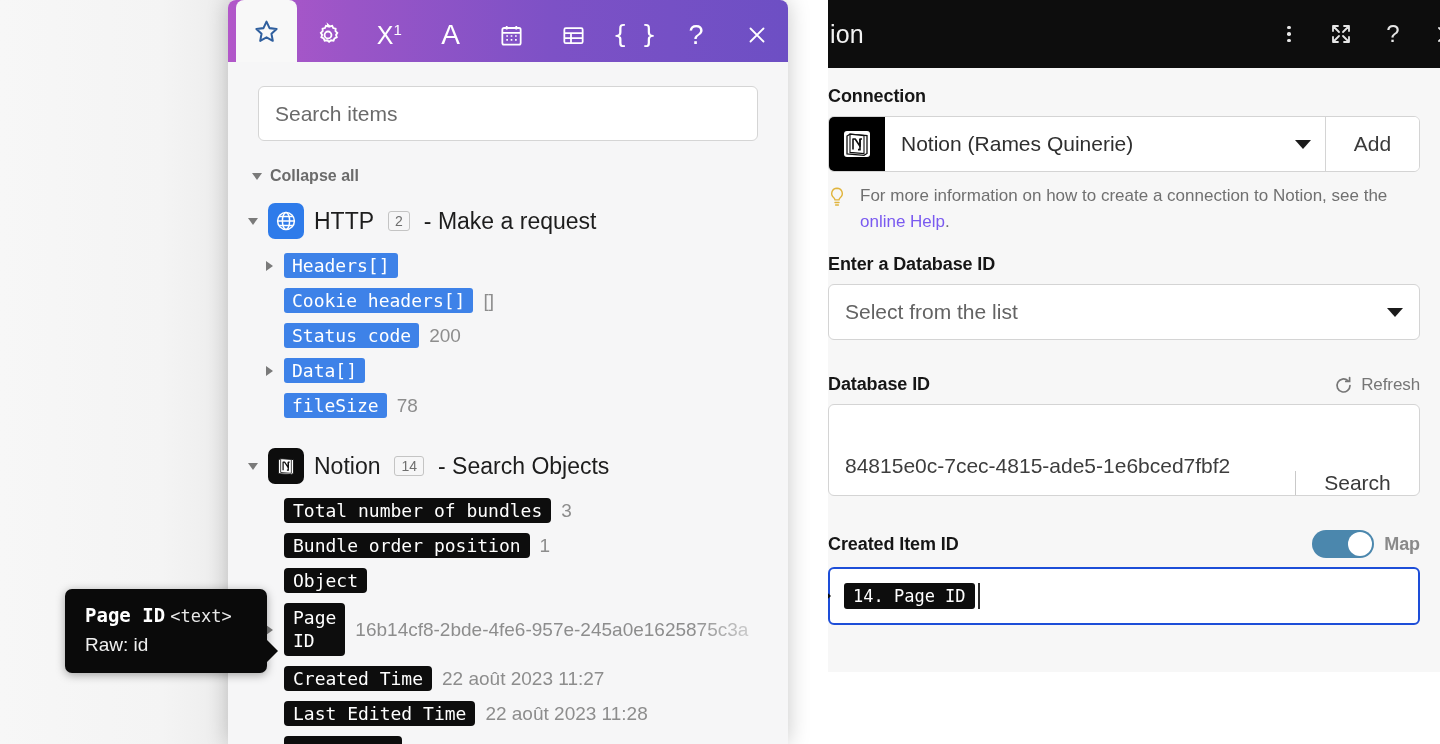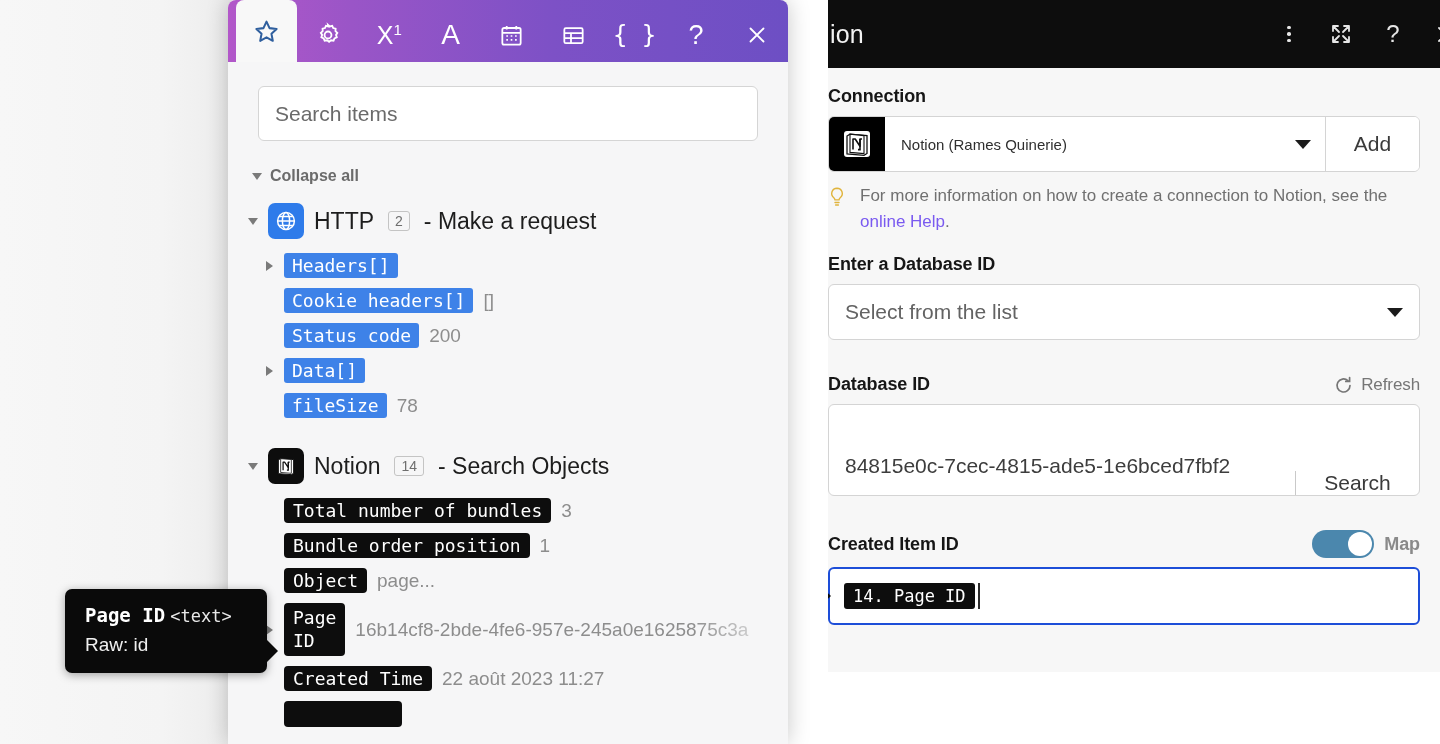--- a/index.html
+++ b/index.html
@@ -65,21 +65,21 @@
     background: #ffffff;
     overflow: hidden;
   }
   .conn-avatar {
     width: 56px; flex: 0 0 56px;
     background: #000; display: flex; align-items: center; justify-content: center;
   }
   .conn-select {
     flex: 1 1 auto; display: flex; align-items: center; justify-content: space-between;
     padding: 0 14px 0 16px;
-    font-size: 15px; color: #2f2f2f;
+    font-size: 21px; color: #2f2f2f;
     cursor: pointer;
   }
   .caret-dn {
     width: 0; height: 0;
     border-left: 8px solid transparent; border-right: 8px solid transparent;
     border-top: 9px solid #1b1b1b;
   }
   .conn-add {
     flex: 0 0 94px;
     border-left: 1px solid #d4d4d4;
@@ -539,34 +539,38 @@
         <span class="row-val plain">3</span>
       </div>
       <div class="row">
         <span class="exp empty"></span>
         <span class="chip-dark">Bundle order position</span>
         <span class="row-val plain">1</span>
       </div>
       <div class="row">
         <span class="exp empty"></span>
         <span class="chip-dark">Object</span>
-        <span class="row-val plain">page...</span>
       </div>
       <div class="row" style="align-items:center;">
         <span class="exp">
             <span class="tri-right"></span>
           </span>
         <span class="chip-dark twoline">Page
 ID</span>
         <span class="row-val">16b14cf8-2bde-4fe6-957e-245a0e1625875c3a</span>
       </div>
       <div class="row">
         <span class="exp empty"></span>
         <span class="chip-dark">Created Time</span>
         <span class="row-val plain">22 août 2023 11:27</span>
+      </div>
+      <div class="row">
+        <span class="exp empty"></span>
+        <span class="chip-dark">Last Edited Time</span>
+        <span class="row-val plain">22 août 2023 11:28</span>
       </div>
       <div class="row">
         <span class="exp empty"></span>
         <span class="chip-dark" style="width:118px;height:26px;"></span>
       </div>
 
     </div>
   </div>
 
   <div class="tooltip">

